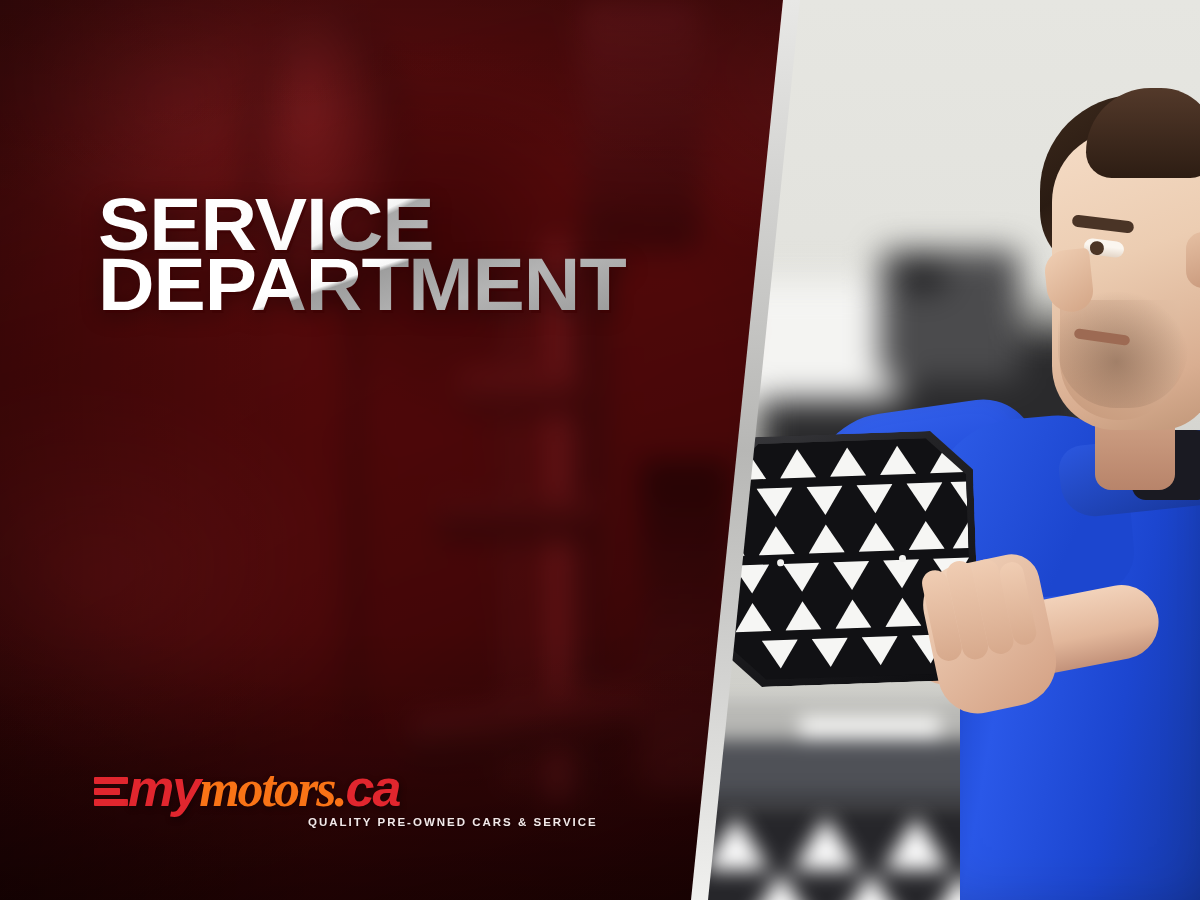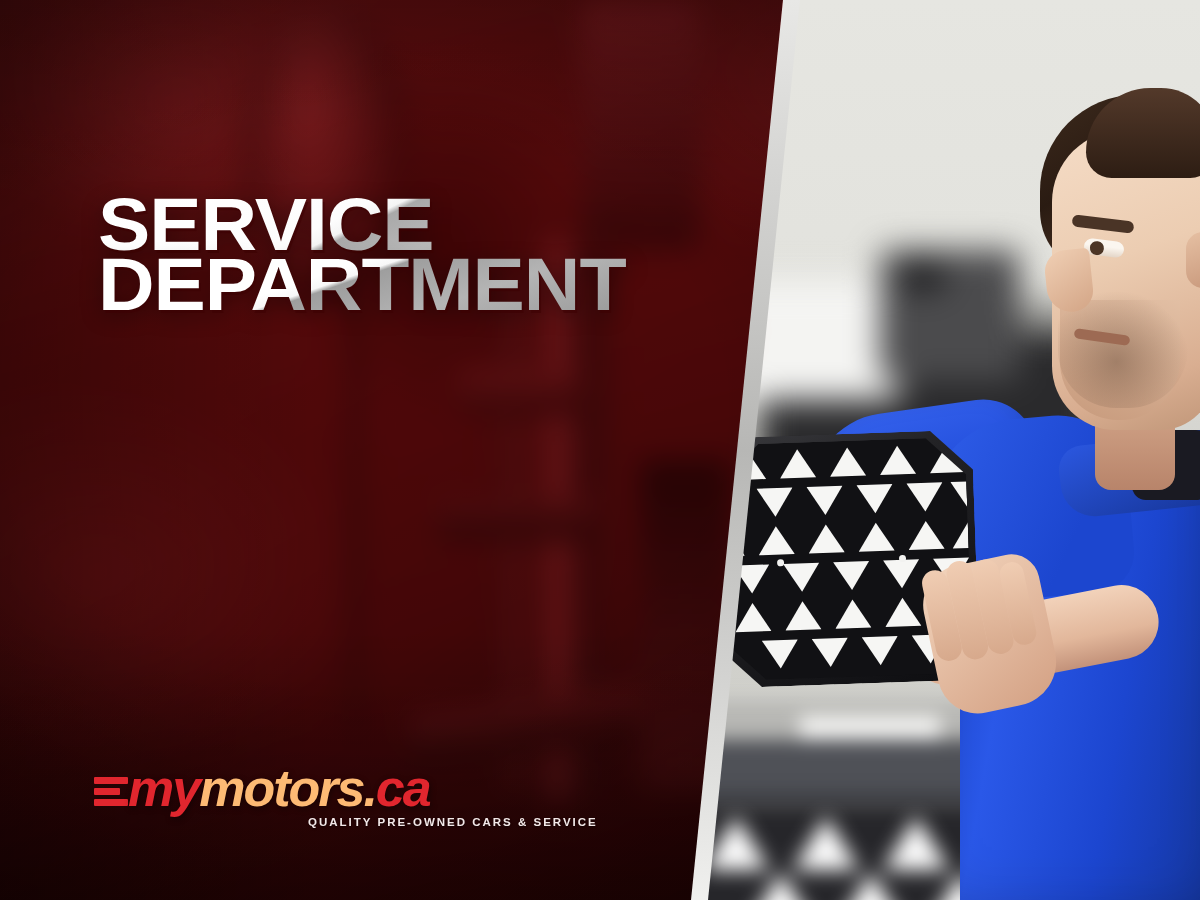--- a/index.html
+++ b/index.html
@@ -301,21 +301,21 @@
   .lb2{top:14px;width:26px;}
   .lb3{top:25px;width:34px;}
   .logo-text{
     position:absolute;left:34px;top:0;
     font-size:52px;font-weight:bold;font-style:italic;
     letter-spacing:-2px;line-height:1;
     white-space:nowrap;
     filter:drop-shadow(1px 2px 3px rgba(0,0,0,.45));
   }
   .logo-my{color:#e1262e;}
-  .logo-motors{color:#fdba74;}
+  .logo-motors{color:#f97316;font-family:Liberation Serif, serif;}
   .logo-ca{color:#e1262e;}
   .logo-tagline{
     position:absolute;left:214px;top:54px;
     color:#f3e9e9;
     font-size:11.5px;
     font-weight:bold;
     letter-spacing:2.0px;
     white-space:nowrap;
     text-shadow:0 1px 2px rgba(0,0,0,.5);
   }

